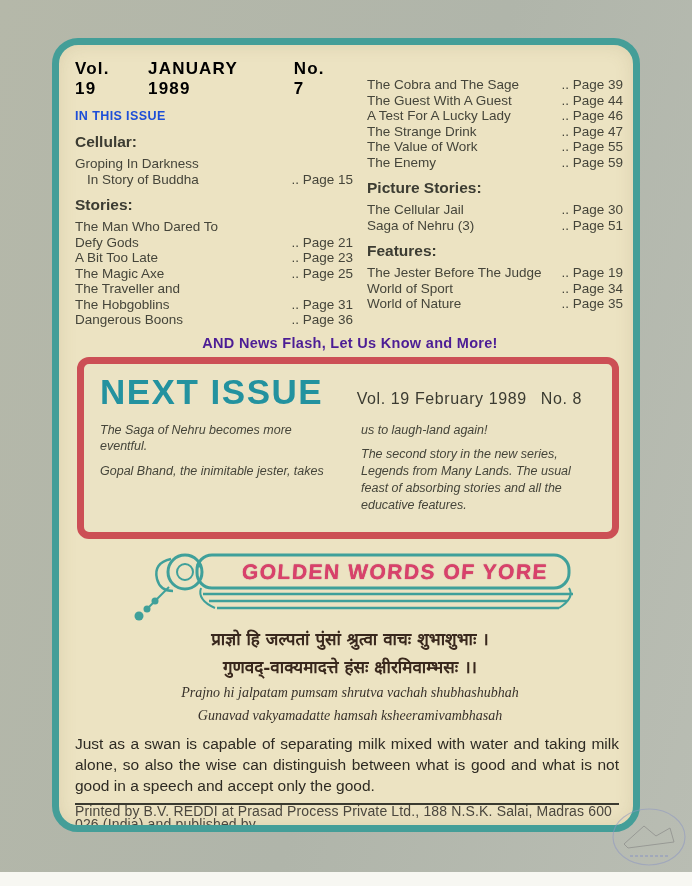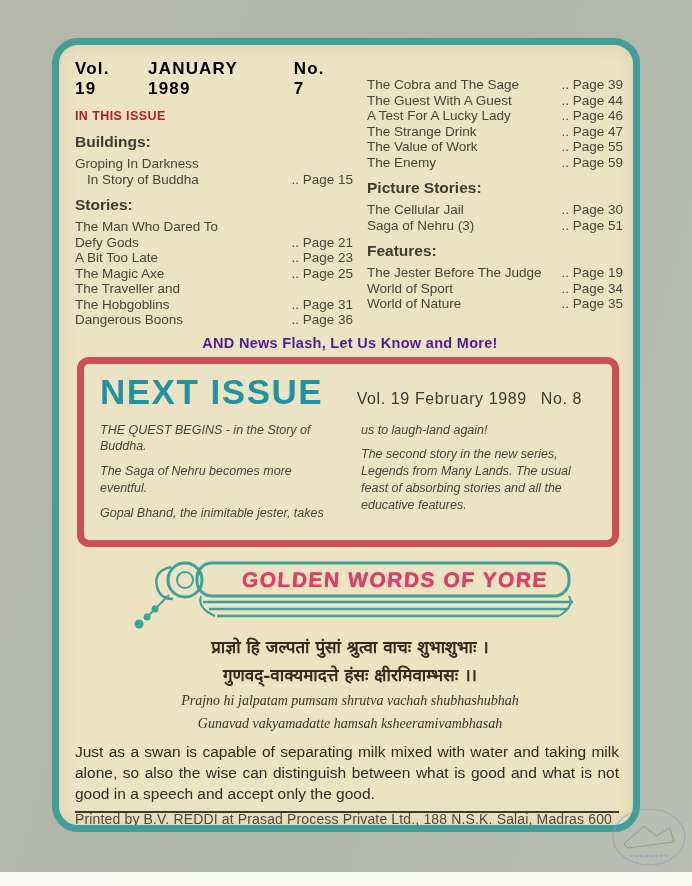--- a/index.html
+++ b/index.html
@@ -11,21 +11,21 @@
               border:7px solid #449e98;border-radius:26px;background:#ece3c2;
               overflow:hidden;box-shadow:inset 0 0 18px rgba(120,100,60,.15);}
   .inner{padding:10px 8px 0 16px;}
 
   
   .toc{display:flex;gap:14px;color:#45453a;}
   .toc-left{width:278px;flex:none;}
   .toc-right{flex:1;margin-top:22px;padding-right:2px;}
   .masthead{font-size:17px;font-weight:bold;letter-spacing:1.2px;color:#000000;margin:4px 0 10px 0;display:flex;}
   .masthead span{margin-right:14px;}
-  .iti{color:#b91c1c;font-weight:bold;font-size:12.5px;letter-spacing:.4px;margin:0 0 10px 0;}
+  .iti{color:#1d4ed8;font-weight:bold;font-size:12.5px;letter-spacing:.4px;margin:0 0 10px 0;}
   .sec-heading{font-weight:bold;font-size:15.5px;color:#3c3c32;margin:9px 0 5px 0;}
   .toc-line{font-size:13.5px;line-height:15.5px;}
   .toc-row{display:flex;justify-content:space-between;font-size:13.5px;line-height:15.5px;}
   .toc-row .pg{white-space:nowrap;margin-left:6px;}
   .indent{padding-left:12px;}
 
   
   .news-flash{text-align:center;font-weight:bold;font-size:14.5px;color:#4c1d95;margin:7px 0 6px 0;letter-spacing:.3px;}
 
   
@@ -72,21 +72,21 @@
 
       <div class="toc">
         <div class="toc-left">
           <div class="masthead">
             <span>Vol. 19</span>
             <span>JANUARY 1989</span>
             <span>No. 7</span>
           </div>
           <div class="iti">IN THIS ISSUE</div>
 
-          <div class="sec-heading">Buildings:</div>
+          <div class="sec-heading">Cellular:</div>
           <div>
             <div class="toc-line">Groping In Darkness</div>
             <div class="toc-row">
               <span class="indent">In Story of Buddha</span>
               <span class="pg">.. Page 15</span>
             </div>
           </div>
 
           <div class="sec-heading">Stories:</div>
           <div>
@@ -174,21 +174,20 @@
       <div class="ni-box">
         <div class="ni-head">
           <span class="ni-title">NEXT ISSUE</span>
           <span class="ni-info">
             <span>Vol. 19 February 1989</span>
             <span>No. 8</span>
           </span>
         </div>
         <div class="ni-cols">
           <div class="ni-col">
-            <p>THE QUEST BEGINS - in the Story of Buddha.</p>
             <p>The Saga of Nehru becomes more eventful.</p>
             <p>Gopal Bhand, the inimitable jester, takes</p>
           </div>
           <div class="ni-col">
             <p>us to laugh-land again!</p>
             <p>The second story in the new series, Legends from Many Lands. The usual feast of absorbing stories and all the educative features.</p>
           </div>
         </div>
       </div>
 

